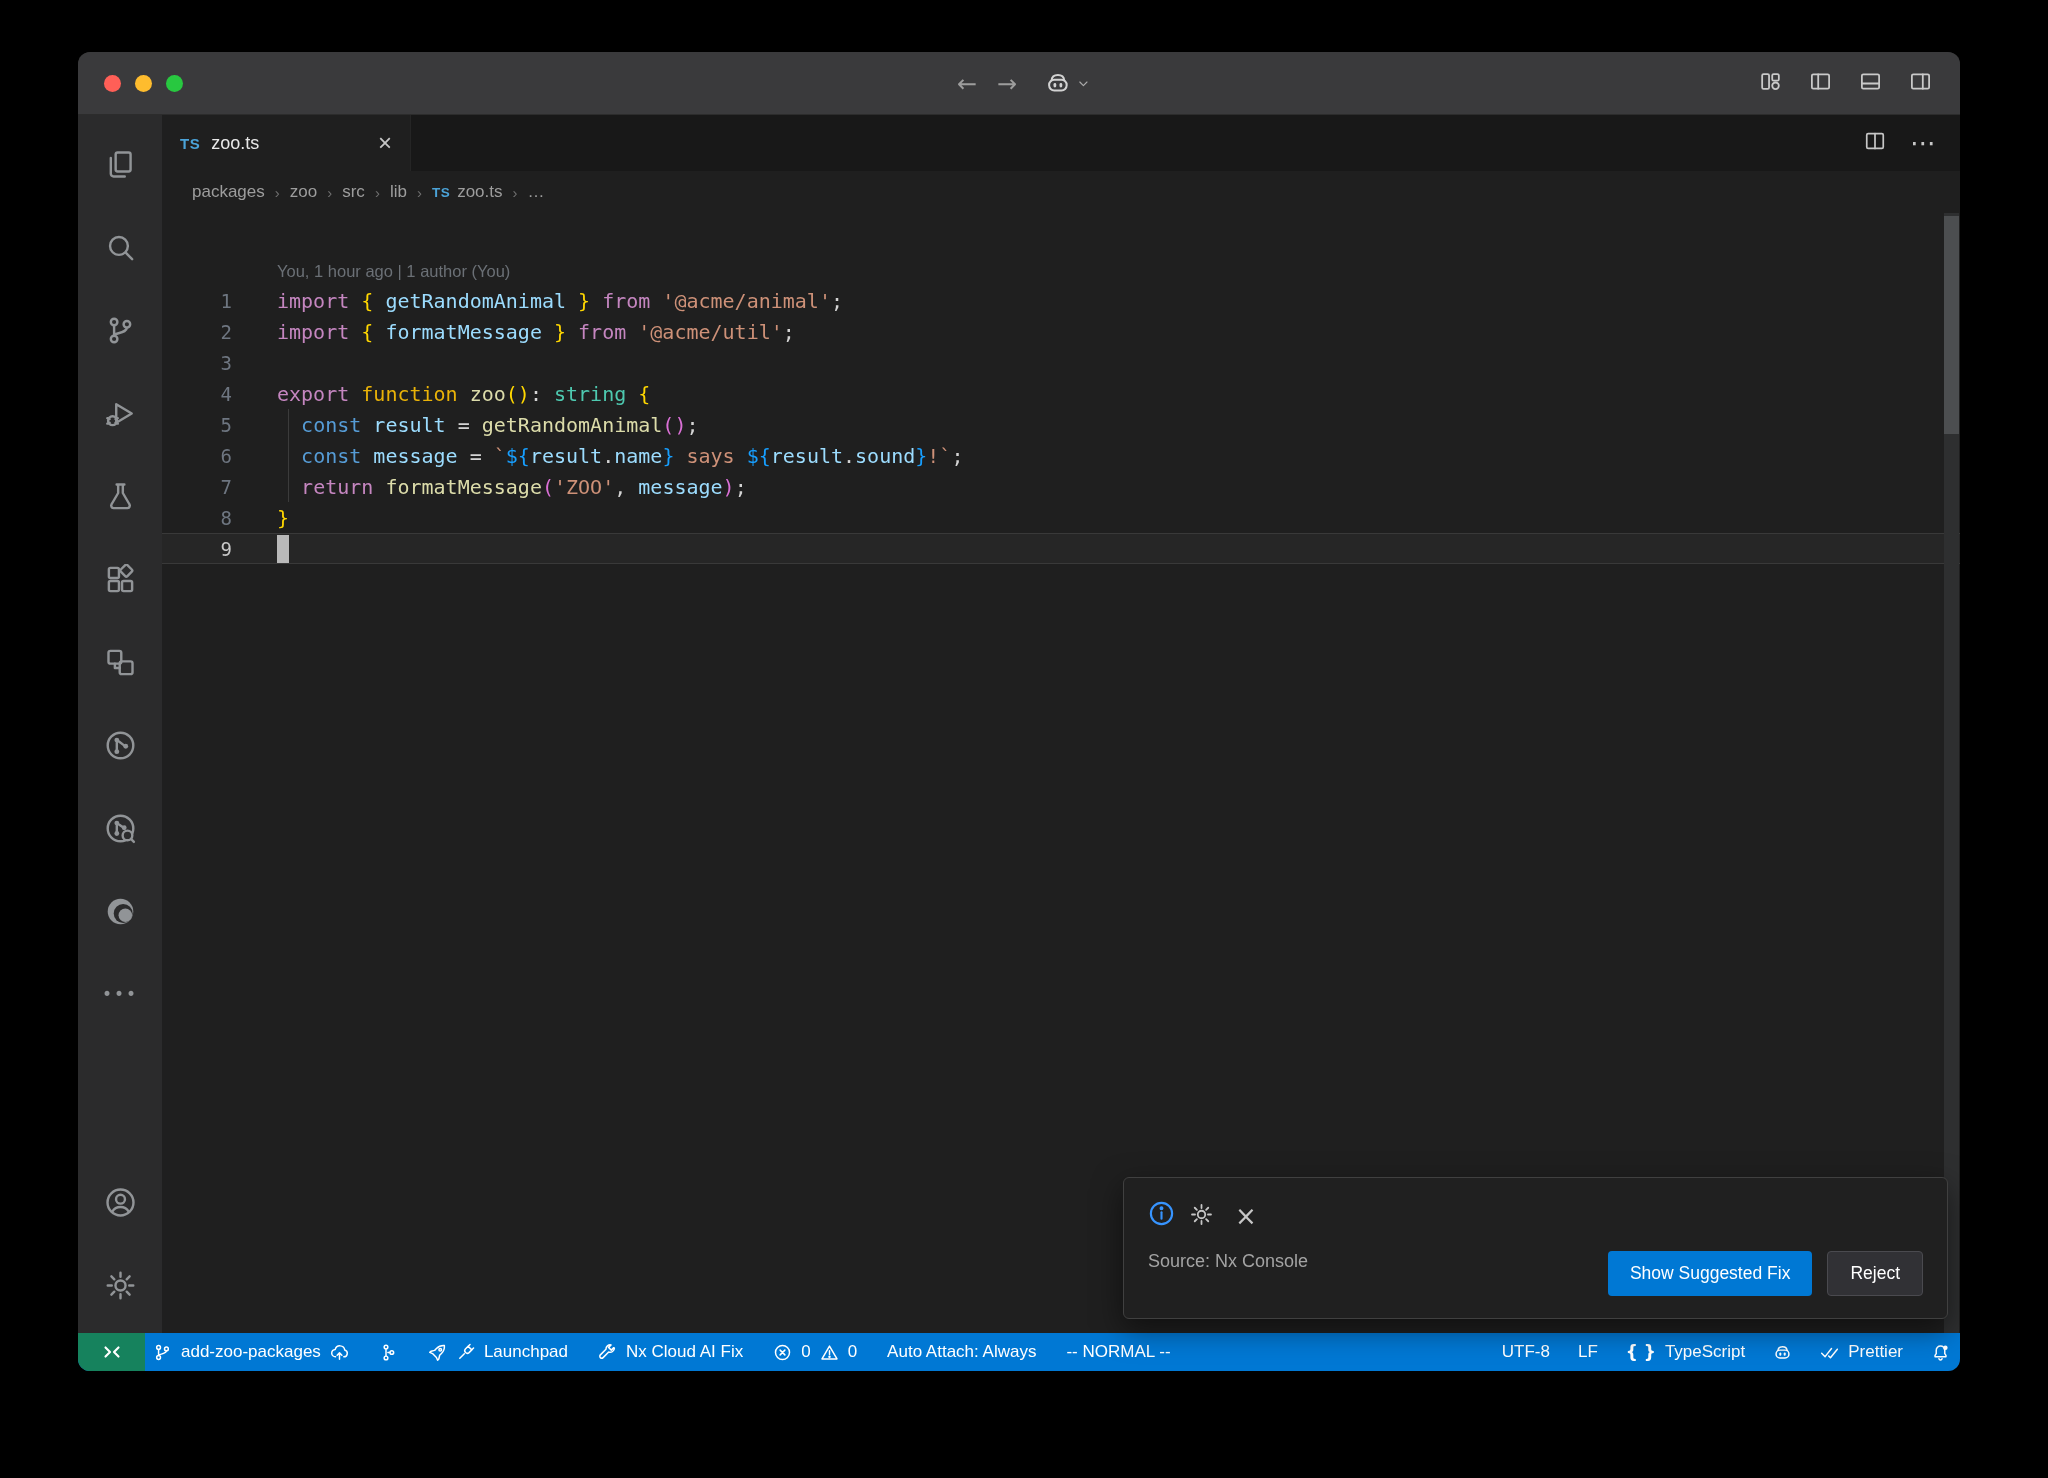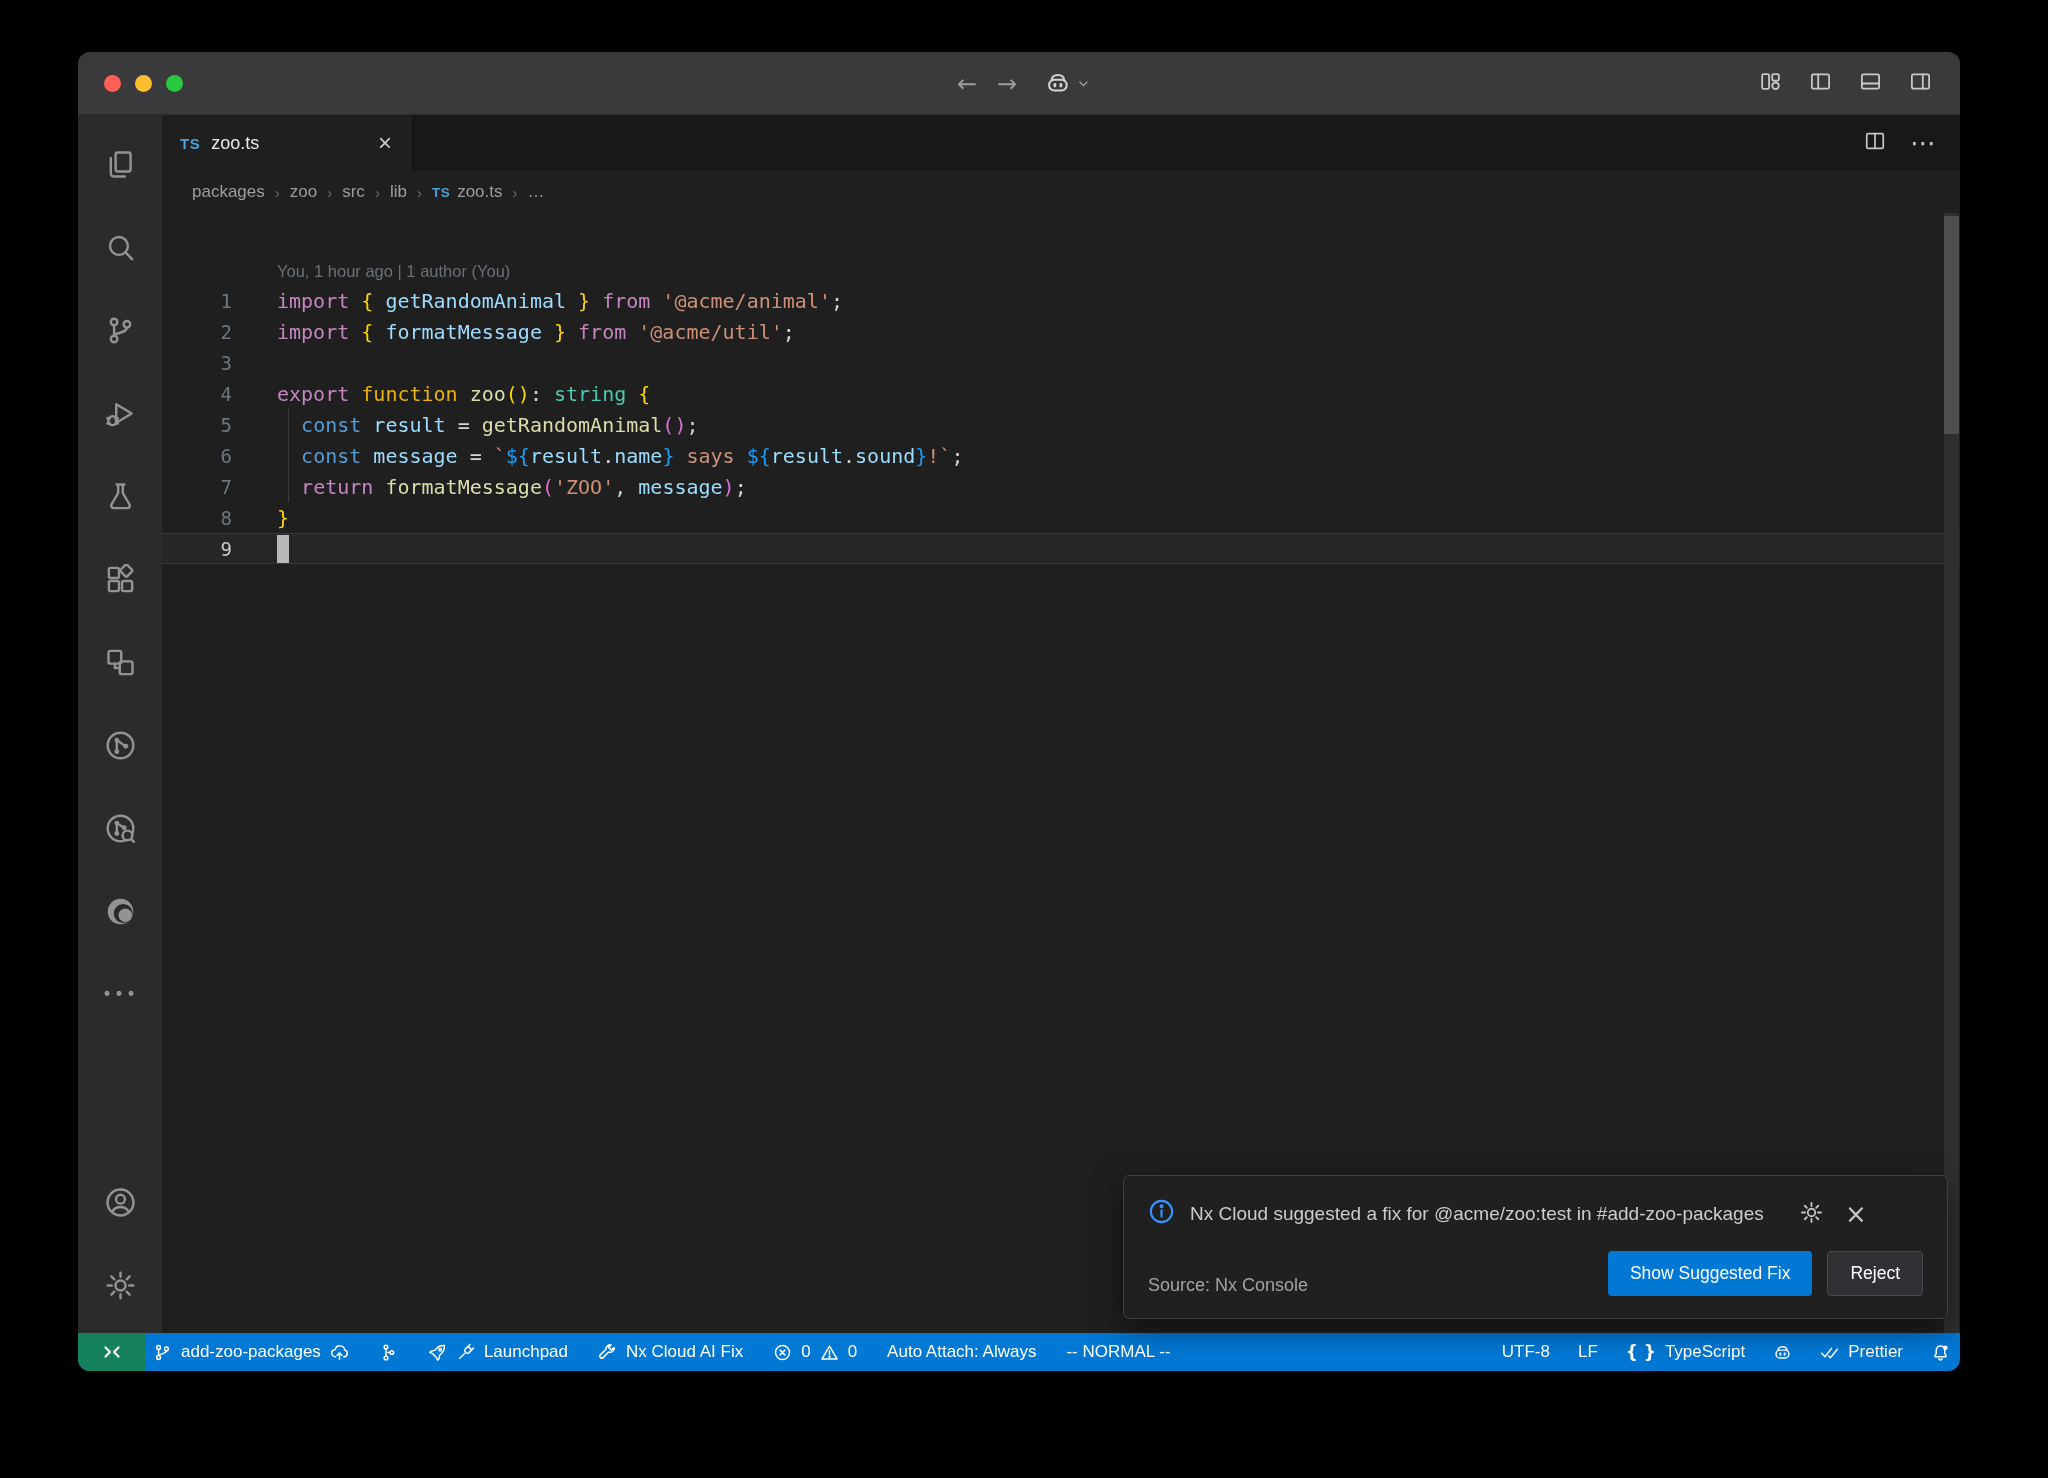--- a/index.html
+++ b/index.html
@@ -67,21 +67,21 @@
   .sbitem .txt-ic{font-size:17px;font-weight:bold;}
   
   .toast{position:absolute;right:12px;bottom:52px;width:775px;background:#202020;border:1px solid #404040;
          border-radius:6px;box-shadow:0 10px 30px rgba(0,0,0,.5);padding:22px 24px 22px 24px;z-index:10;}
   .toast-top{display:flex;gap:15px;align-items:flex-start;}
   .toast-info{color:#3794ff;flex:none;}
   .toast-info .ic{font-size:27px;}
   .toast-msg{flex:1;max-width:595px;color:#cccccc;font-size:19px;line-height:1.72;}
   .toast-actions{display:flex;gap:22px;color:#c6c6c6;padding-top:3px;flex:none;}
   .toast-actions .ic{font-size:23px;}
-  .toast-bottom{display:flex;align-items:flex-end;margin-top:20px;}
+  .toast-bottom{display:flex;align-items:flex-start;margin-top:20px;}
   .toast-source{color:#a3a3a3;font-size:18px;}
   .toast-btns{margin-left:auto;display:flex;gap:15px;}
   .btn{border:none;border-radius:4px;font-size:17.5px;padding:11px 22px;color:#fff;
        font-family:"Liberation Sans",sans-serif;cursor:pointer;}
   .btn-primary{background:#0078d4;}
   .btn-secondary{background:#313135;border:1px solid #4a4a4f;}
   
   .ic{display:inline-flex;align-items:center;justify-content:center;line-height:1;}
   .ic svg{width:1em;height:1em;display:block;}
   .ic.textic{font-family:"DejaVu Sans",sans-serif;}
@@ -482,21 +482,20 @@
 
   <div class="toast">
     <div class="toast-top">
       <span class="toast-info" id="toast-info"><span class="ic">
             <svg viewBox="0 0 16 16" fill="none" stroke="currentColor" stroke-width="1.25" stroke-linecap="round" stroke-linejoin="round">
               <circle cx="8" cy="8" r="6.3"></circle>
               <path d="M8 7.3v3.8"></path>
               <circle cx="8" cy="4.9" r=".55" fill="currentColor"></circle>
             </svg>
           </span></span>
-      <div class="toast-msg">Nx Cloud suggested a fix for @acme/zoo:test in #add-zoo-packages</div>
       <div class="toast-actions" id="toast-actions">
           <span><span class="ic">
               <svg viewBox="0 0 16 16" fill="none" stroke="currentColor" stroke-width="1.25" stroke-linecap="round" stroke-linejoin="round">
                 <circle cx="8" cy="8" r="2.6"></circle>
                 <path d="M8 1.4v2.1M8 12.5v2.1M1.4 8h2.1M12.5 8h2.1M3.3 3.3l1.5 1.5M11.2 11.2l1.5 1.5M12.7 3.3l-1.5 1.5M4.8 11.2l-1.5 1.5"></path>
               </svg>
             </span></span>
           <span><span class="ic textic" style="font-size: 26px;">×</span></span>
         </div>
     </div>

